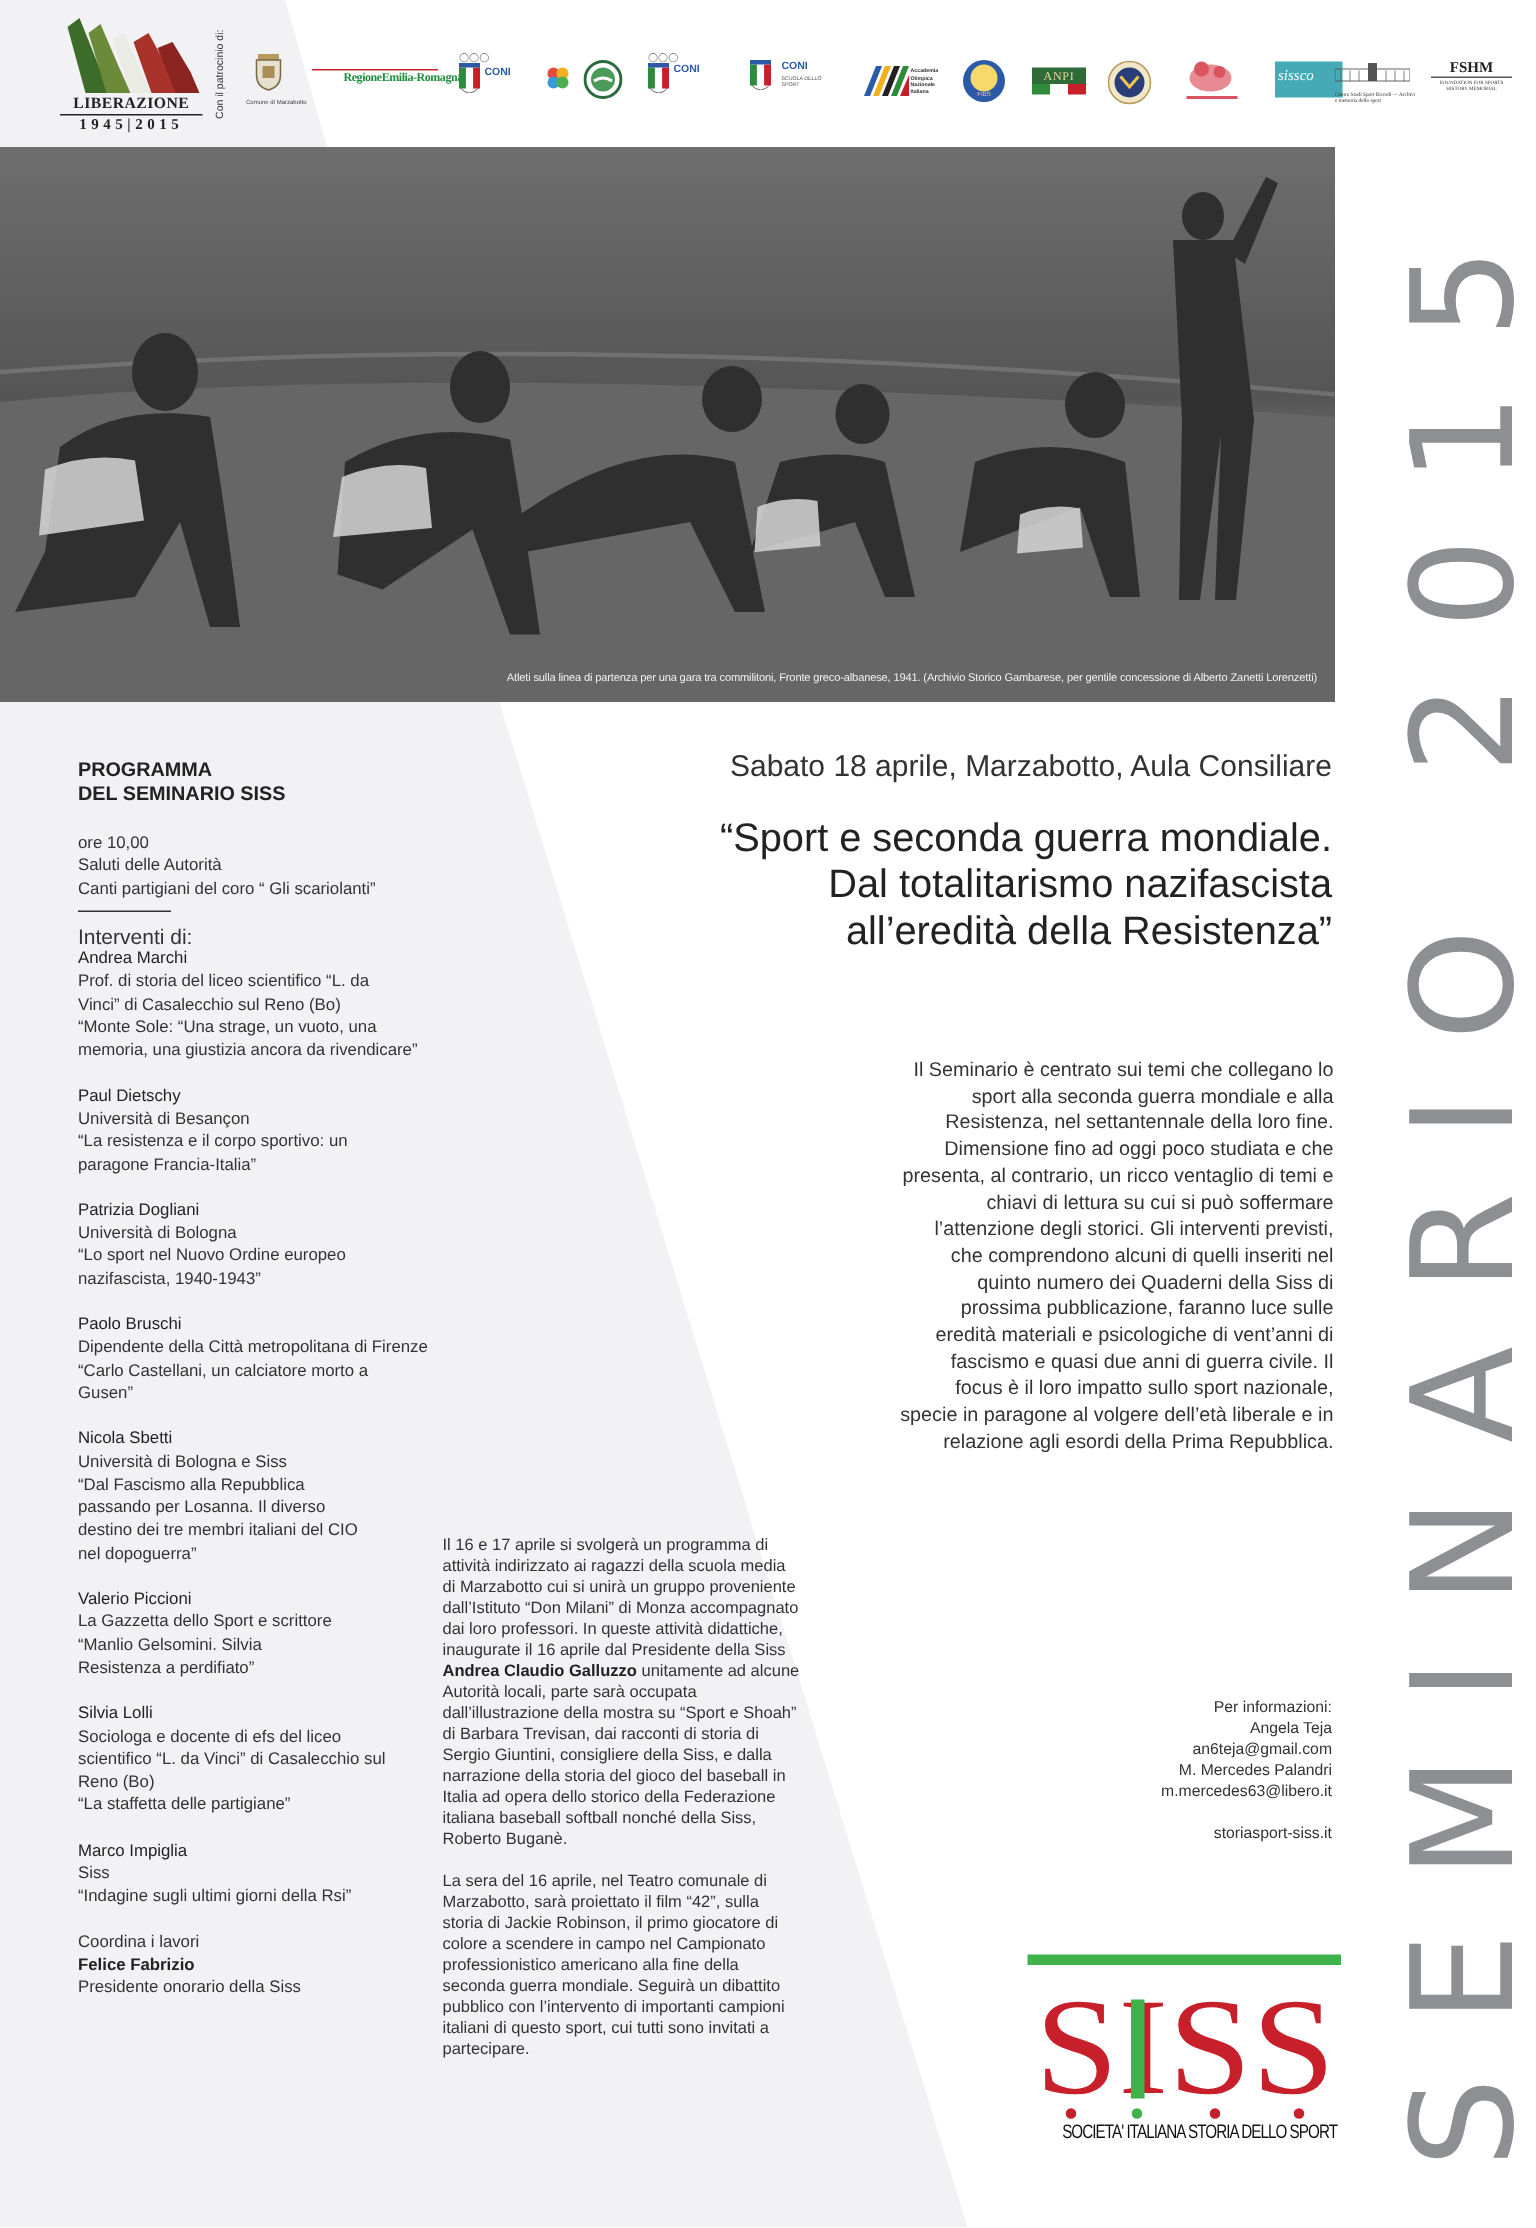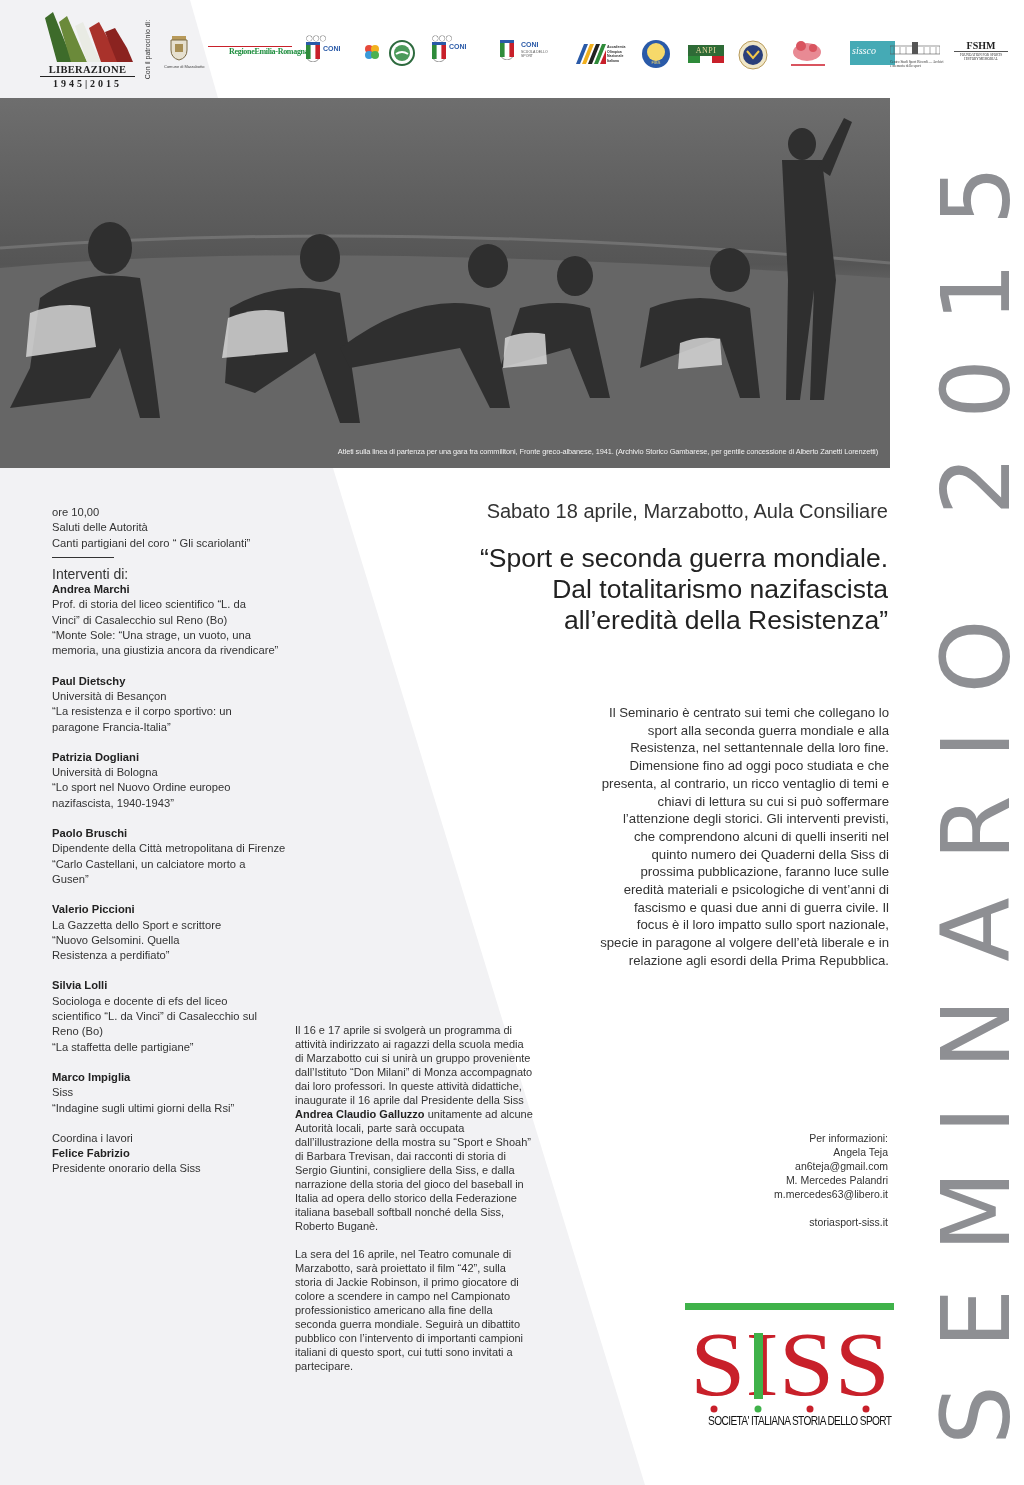--- a/index.html
+++ b/index.html
@@ -23,21 +23,21 @@
   
   .vertical-title { position:absolute; left:930px; top:1445px; transform-origin:0 0; transform:rotate(-90deg); font-size:94px; color:#8e8f93; letter-spacing:37px; white-space:nowrap; font-family:"DejaVu Sans", sans-serif; font-weight:normal; line-height:94px; }
   
   .program { position:absolute; left:52px; top:505px; width:240px; font-size:11.2px; line-height:15.3px; color:#333; }
   .program-title { font-weight:bold; font-size:13.2px; line-height:16px; color:#222; margin:0 0 18px 0; }
   .program p { margin:0; }
   .intro { margin-bottom:6px; }
   .rule { width:62px; height:1px; background:#333; margin:4px 0 9px 0; }
   .interventi { font-size:14px; margin-bottom:8px; }
   .speaker { margin-bottom:15px; }
-  .speaker-name { font-weight:bold; color:#222; }
+  .speaker-name { font-weight:normal; color:#222; }
   .speaker-talk { margin-top:5px; }
   .coord-name { font-weight:bold; color:#222; }
   
   .middle-text { position:absolute; left:295px; top:1023px; width:240px; font-size:11px; line-height:14px; color:#333; }
   .middle-text p { margin:0 0 14px 0; }
   .middle-text b { color:#222; }
   
   .event-date { position:absolute; left:330px; top:500px; width:558px; text-align:right; font-size:20px; color:#333; }
   .event-title { position:absolute; left:330px; top:543px; width:558px; text-align:right; font-size:26.5px; line-height:31px; color:#222; }
   .description { position:absolute; left:600px; top:704px; width:289px; text-align:right; font-size:13.2px; line-height:17.7px; color:#333; }
@@ -245,20 +245,24 @@
       <path d="M505,240 q20,-8 40,-4 l2,30 l-44,4z"></path>
       <path d="M680,245 q20,-8 40,-4 l2,26 l-44,4z"></path>
     </g>
   </svg>
   <div class="photo-caption">Atleti sulla linea di partenza per una gara tra commilitoni, Fronte greco-albanese, 1941. (Archivio Storico Gambarese, per gentile concessione di Alberto Zanetti Lorenzetti)</div>
 </div>
 
 <div class="vertical-title">SEMINARIO 2015</div>
 
 <div class="program">
+  <h2 class="program-title">
+    <span>PROGRAMMA</span><br>
+    <span>DEL SEMINARIO SISS</span>
+  </h2>
   <div class="intro">
     <p>ore 10,00</p>
     <p>Saluti delle Autorità</p>
     <p>Canti partigiani del coro “ Gli scariolanti”</p>
   </div>
   <div class="rule"></div>
   <p class="interventi">Interventi di:</p>
 
   <div class="speaker">
     <p class="speaker-name">Andrea Marchi</p>
@@ -274,23 +278,28 @@
     <p class="speaker-name">Patrizia Dogliani</p>
     <p>Università di Bologna</p>
     <p class="speaker-talk" style="width:225px;">“Lo sport nel Nuovo Ordine europeo nazifascista, 1940-1943”</p>
   </div>
   <div class="speaker">
     <p class="speaker-name">Paolo Bruschi</p>
     <p>Dipendente della Città metropolitana di Firenze</p>
     <p class="speaker-talk" style="width:225px;">“Carlo Castellani, un calciatore morto a Gusen”</p>
   </div>
   <div class="speaker">
+    <p class="speaker-name">Nicola Sbetti</p>
+    <p>Università di Bologna e Siss</p>
+    <p class="speaker-talk" style="width:200px;">“Dal Fascismo alla Repubblica passando per Losanna. Il diverso destino dei tre membri italiani del CIO nel dopoguerra”</p>
+  </div>
+  <div class="speaker">
     <p class="speaker-name">Valerio Piccioni</p>
     <p>La Gazzetta dello Sport e scrittore</p>
-    <p class="speaker-talk" style="width:170px;">“Nuovo Gelsomini. Quella Resistenza a perdifiato”</p>
+    <p class="speaker-talk" style="width:170px;">“Manlio Gelsomini. Silvia Resistenza a perdifiato”</p>
   </div>
   <div class="speaker">
     <p class="speaker-name">Silvia Lolli</p>
     <p style="width:215px;">Sociologa e docente di efs del liceo scientifico “L. da Vinci” di Casalecchio sul Reno (Bo)</p>
     <p class="speaker-talk">“La staffetta delle partigiane”</p>
   </div>
   <div class="speaker">
     <p class="speaker-name">Marco Impiglia</p>
     <p>Siss</p>
     <p class="speaker-talk">“Indagine sugli ultimi giorni della Rsi”</p>

